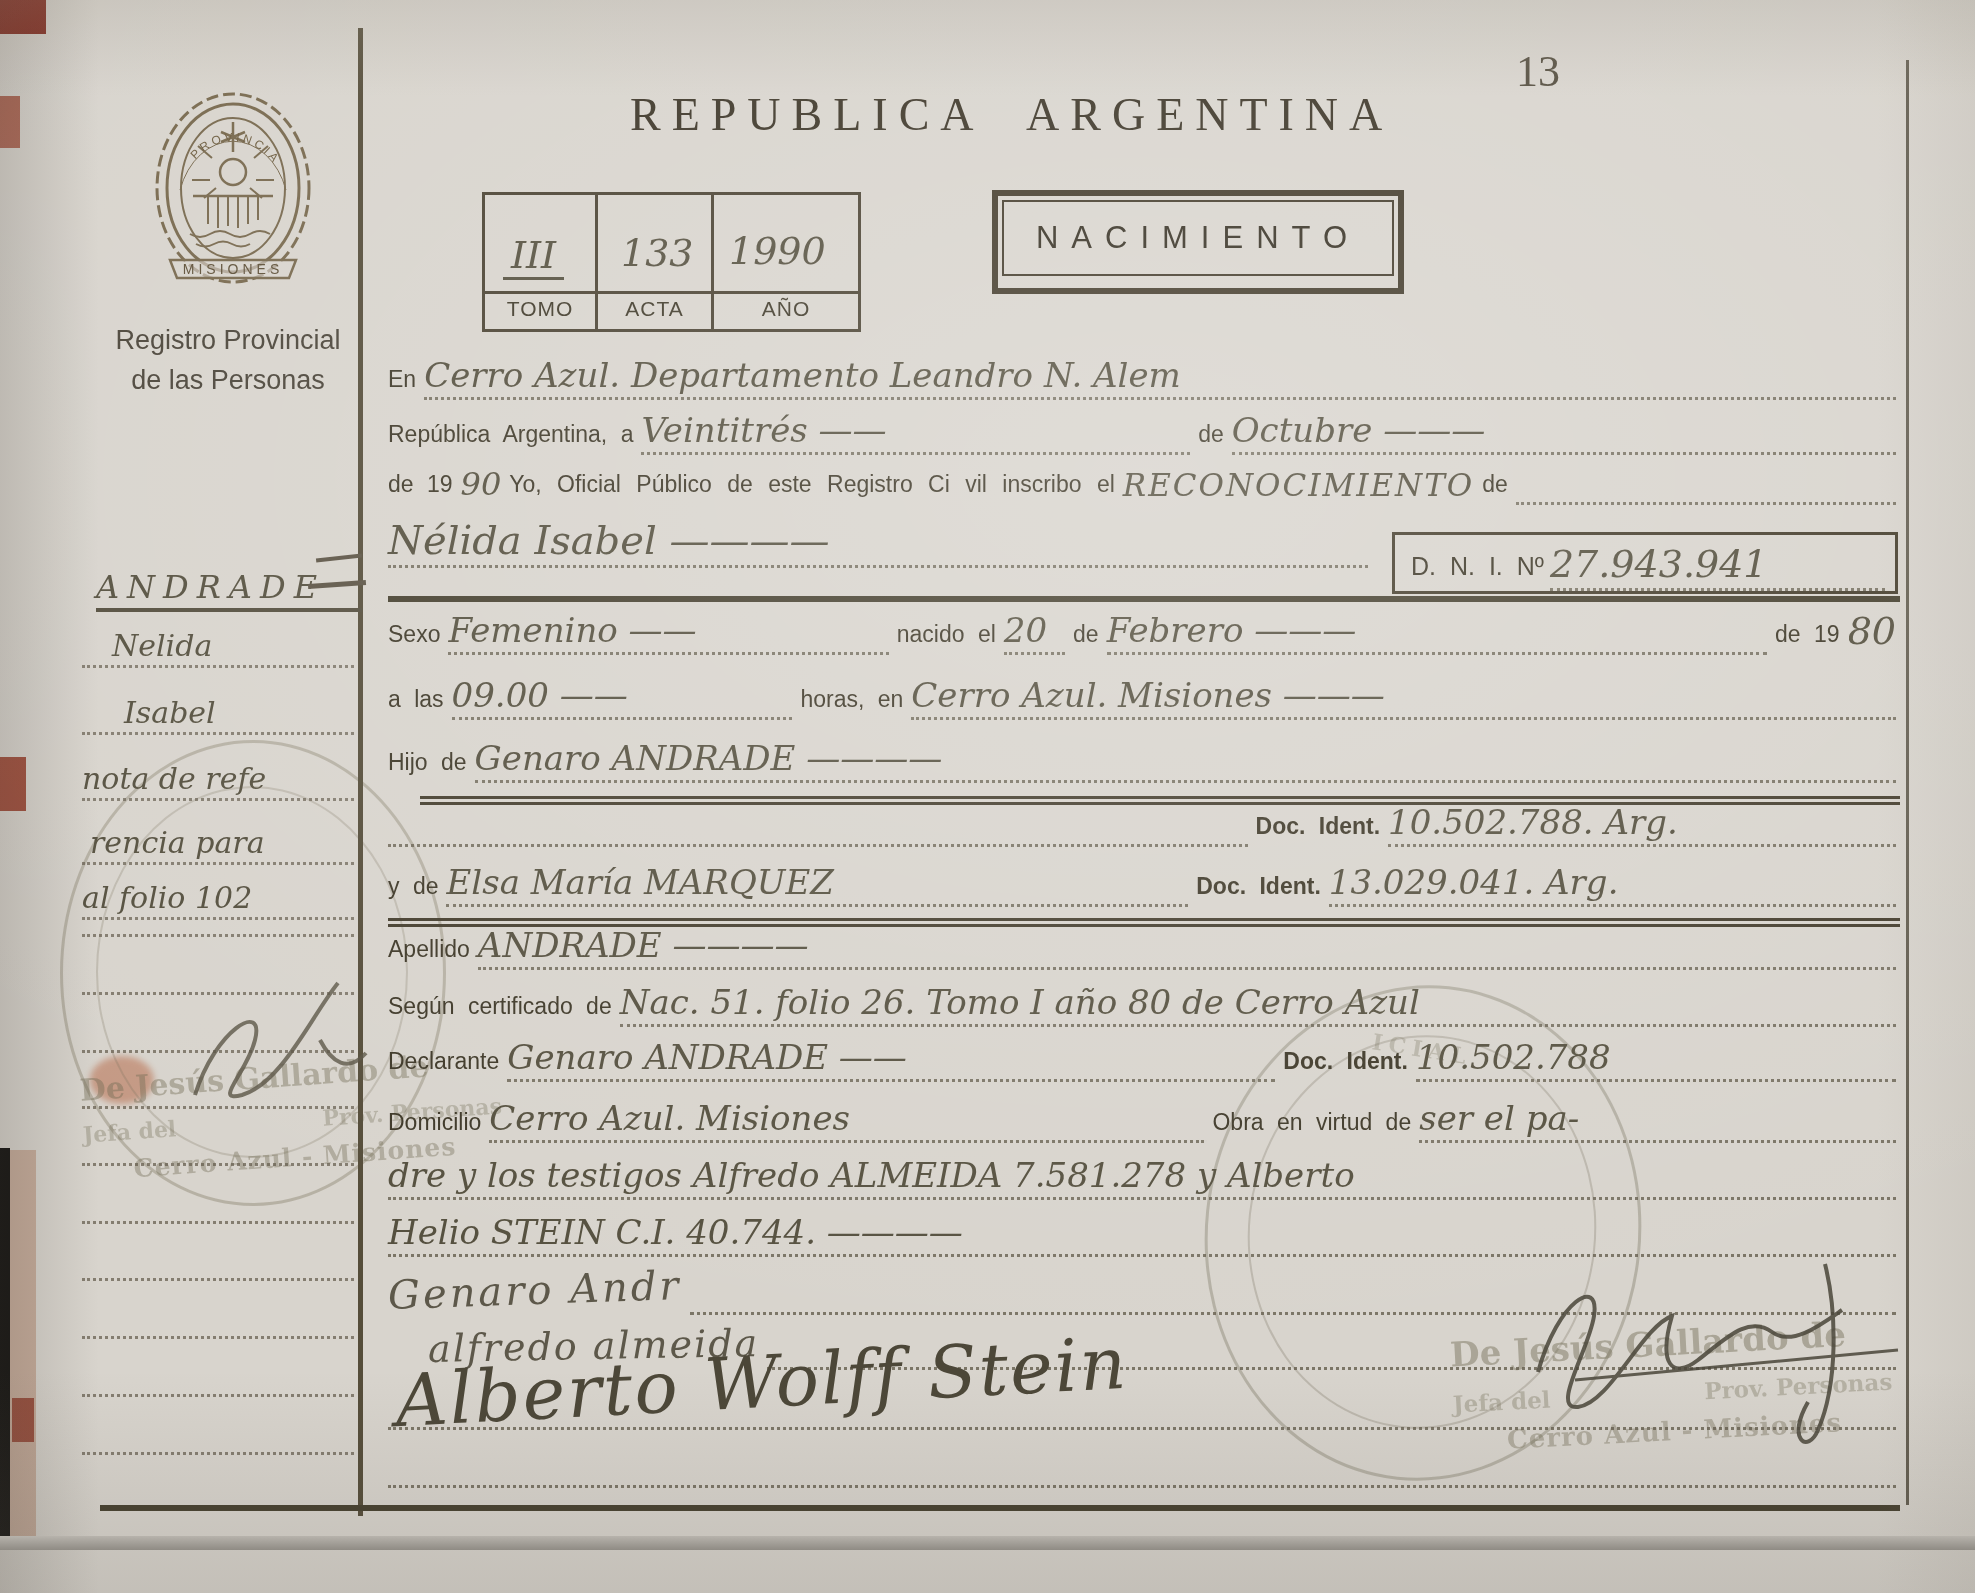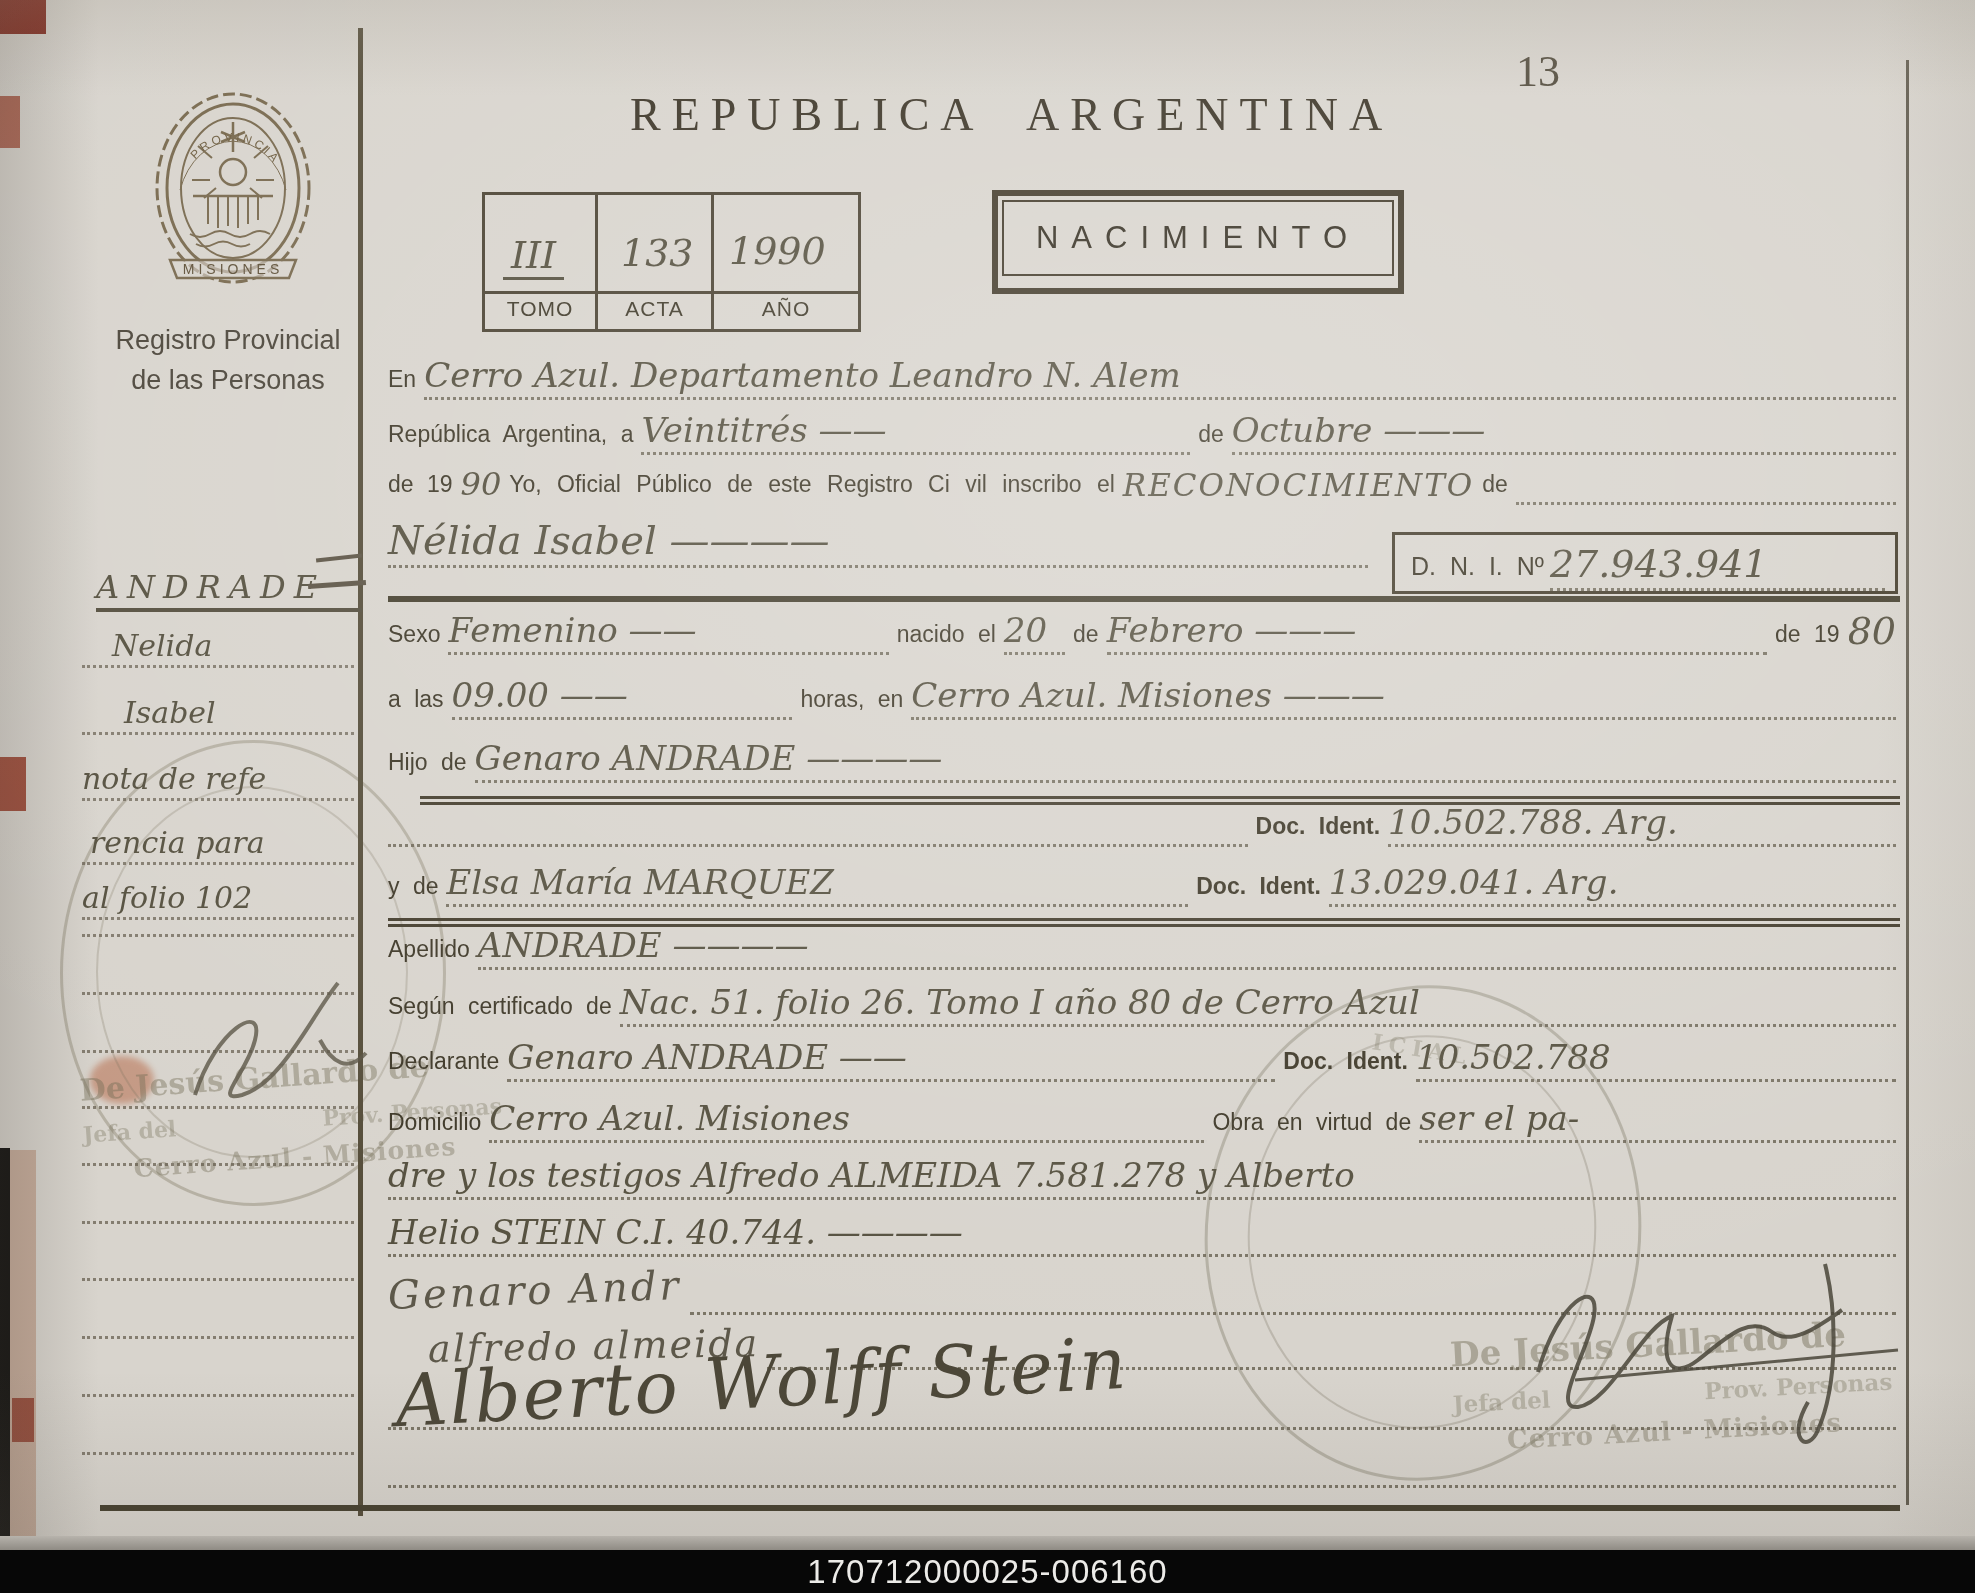--- a/index.html
+++ b/index.html
@@ -349,17 +349,14 @@
 
   <svg class="sig-svg" style="left:1520px;top:1252px;" width="400" height="210" viewBox="0 0 400 210">
     <g fill="none" stroke="#4a463a" stroke-width="4" opacity="0.85">
       <path d="M18,120 C38,48 80,24 74,64 C69,98 30,158 58,155 C90,151 122,75 152,64 C138,112 152,128 178,108 C203,89 228,62 252,80 C272,95 302,72 322,58"></path>
       <path d="M305,12 C317,60 318,132 298,178 C288,202 266,188 288,150"></path>
       <path d="M55,128 L378,98" stroke-width="3"></path>
     </g>
   </svg>
 
   <div class="abs" style="left:0;top:1536px;width:1975px;height:14px;background:linear-gradient(#b7b3ac,#8f8b84);z-index:45;"></div>
-  <div class="abs" style="left:0;top:1550px;width:1975px;height:43px;background:#070707;z-index:46;">
-    <div style="width:100%;text-align:center;line-height:43px;font-size:33px;color:#ecebe8;letter-spacing:1px;font-family:'Liberation Sans',sans-serif;">170712000025-006160</div>
-  </div>
 
 </div>
 
 </body></html>

